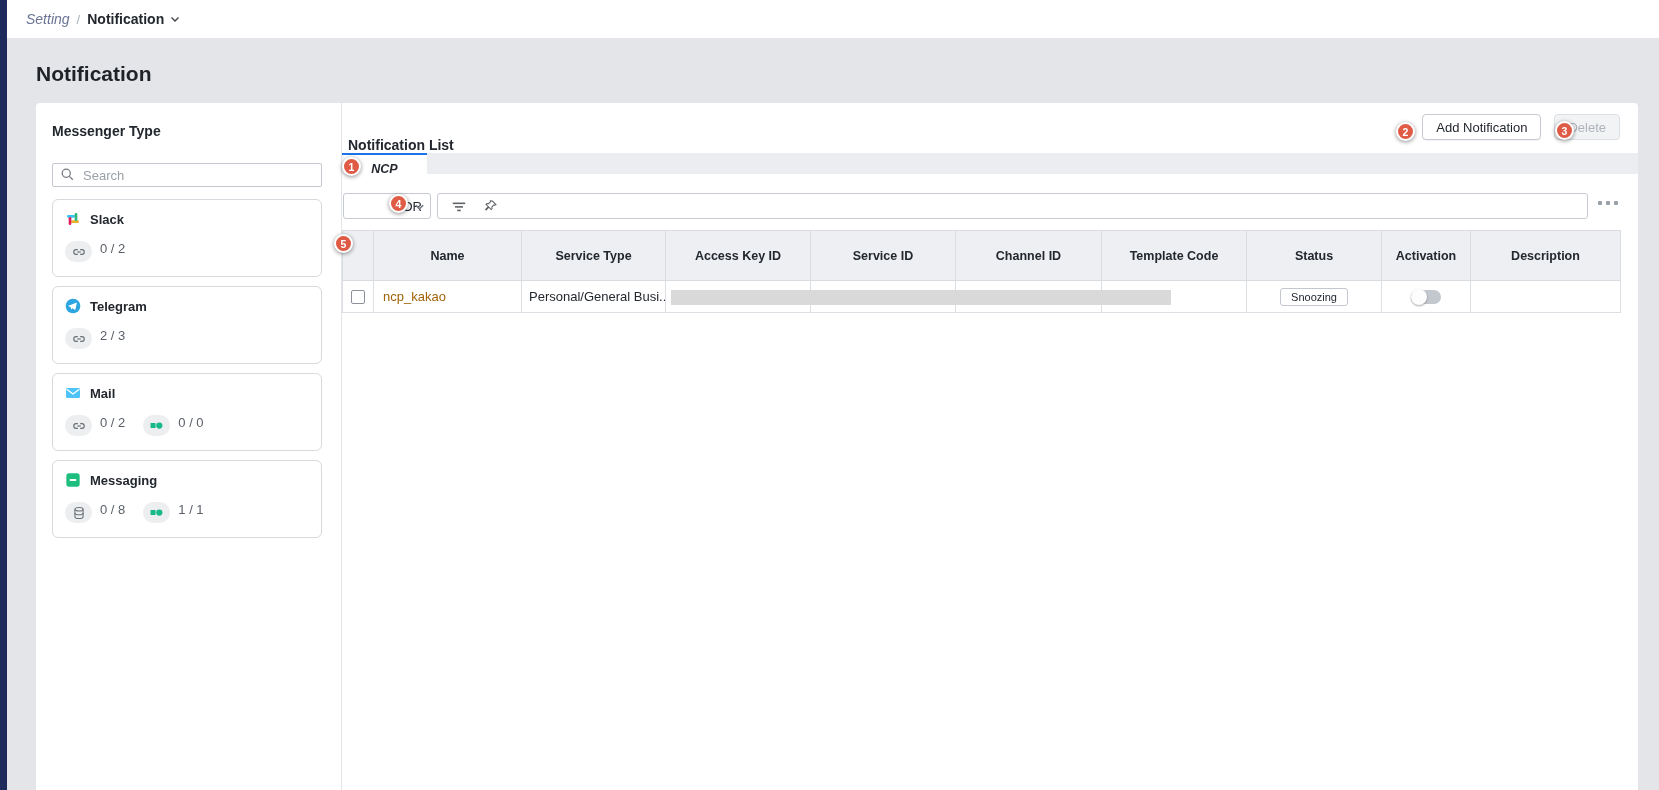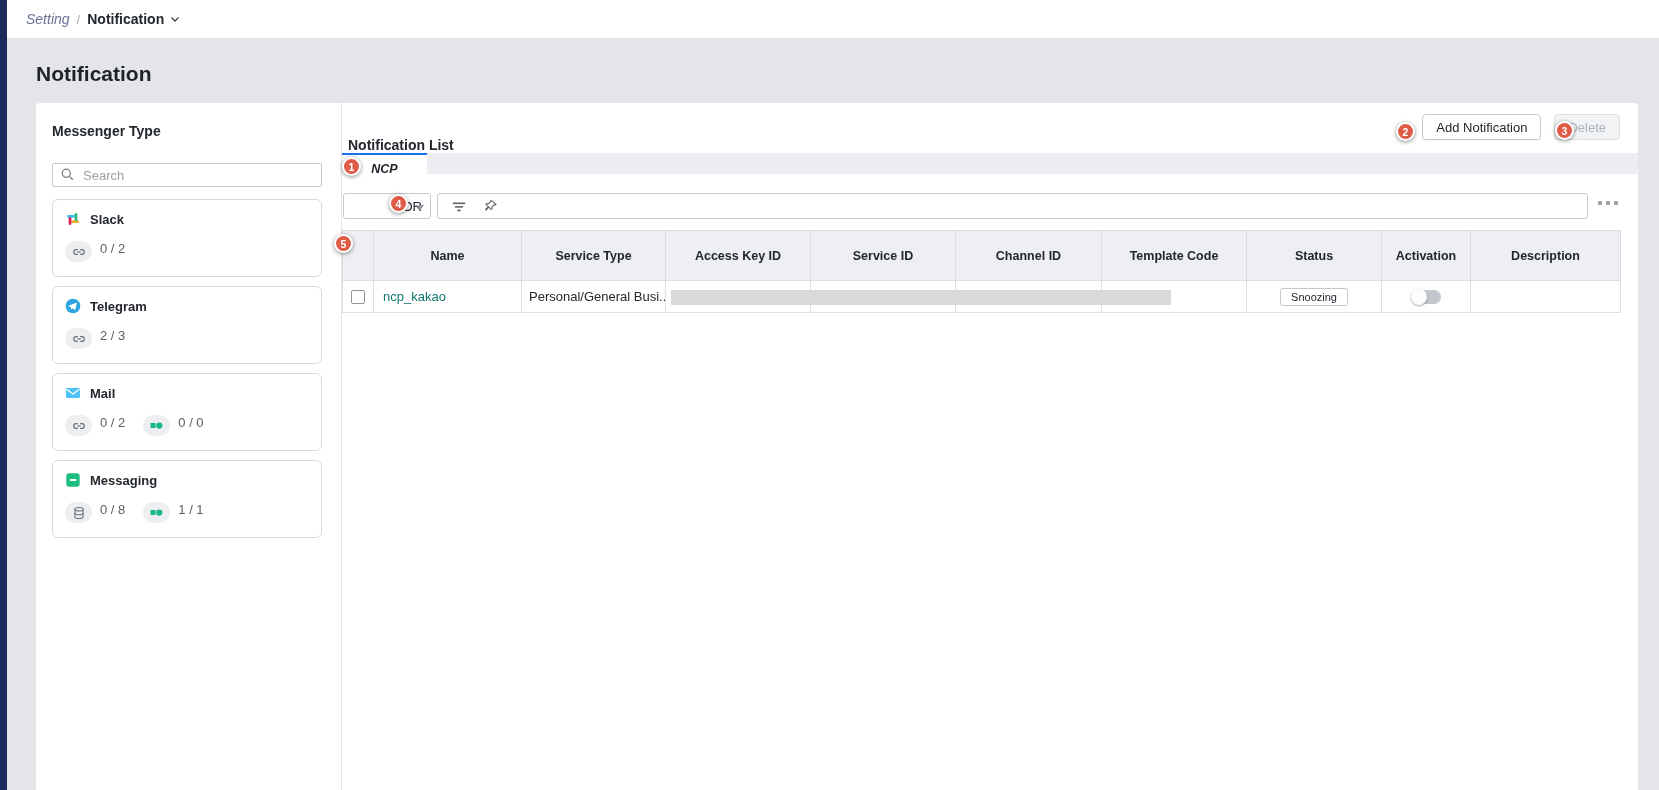--- a/index.html
+++ b/index.html
@@ -69,21 +69,21 @@
   .more-dots i { width:4px; height:4px; background:#9aa0a8; border-radius:1px; }
 
   
   .ntable { position:absolute; left:0; top:127px; width:1278px; border-collapse:collapse; table-layout:fixed; }
   .ntable th { height:50px; background:#edeff2; font-size:12.5px; font-weight:bold; color:#23272e;
     border:1px solid #d9dce1; text-align:center; }
   .ntable td { height:32px; background:#fff; font-size:13px; color:#23272e;
     border:1px solid #dcdfe3; border-top:none; text-align:center; }
   td.cell-name { text-align:left; padding-left:9px; }
   td.cell-service { text-align:left; padding-left:7px; white-space:nowrap; overflow:hidden; }
-  .row-link { color:#0f766e; cursor:pointer; }
+  .row-link { color:#a16207; cursor:pointer; }
   .data-row { position:relative; }
   .mask-bar { position:absolute; left:328px; top:9px; width:500px; height:15px; background:#d9d9d9; z-index:2; }
   .cb { display:inline-block; width:14px; height:14px; border:1.5px solid #8d929a; border-radius:2px;
     background:#fff; vertical-align:middle; cursor:pointer; }
   .status-chip { display:inline-block; border:1px solid #c3c7ce; border-radius:3px; background:#fff;
     padding:2px 10px; font-size:11px; color:#23272e; }
   .switch { position:relative; display:inline-block; width:30px; height:16px; cursor:pointer; vertical-align:middle; }
   .switch .track { position:absolute; left:0; top:1px; width:30px; height:14px; border-radius:7px; background:#c3c7ce; }
   .switch .knob { position:absolute; left:0; top:0; width:16px; height:16px; border-radius:50%; background:#fdfdfd;
     box-shadow:0 1px 2px rgba(0,0,0,.35); }

